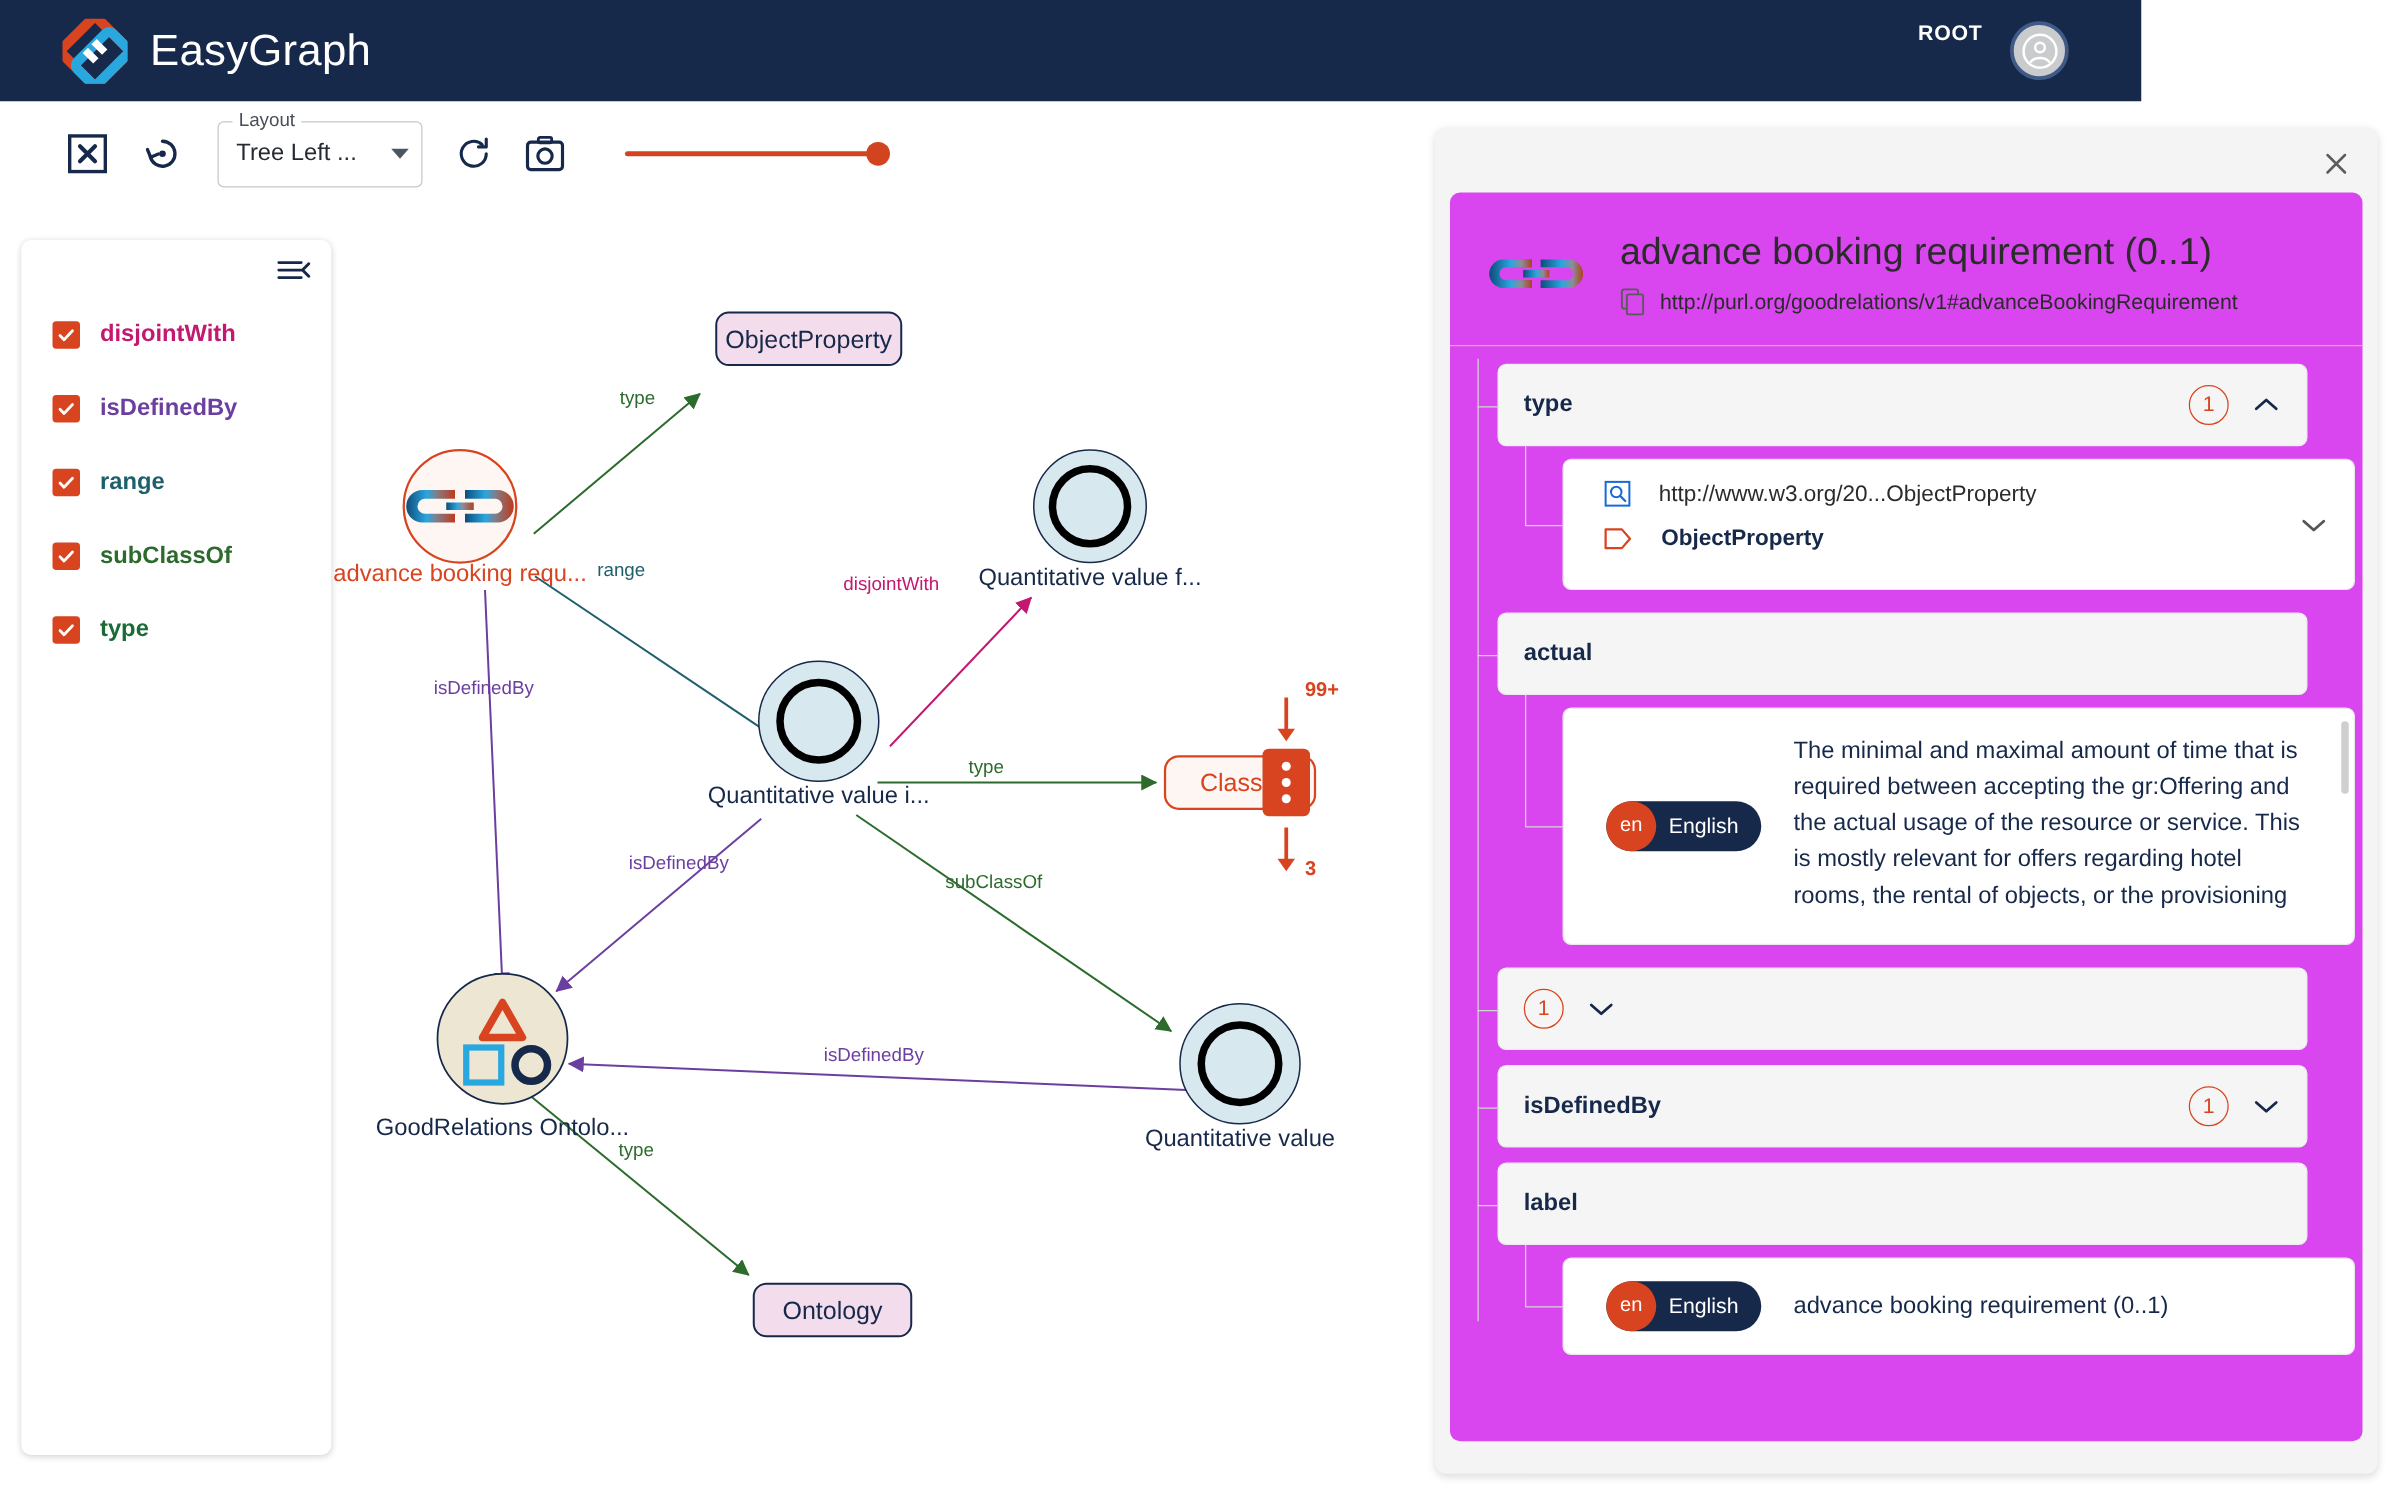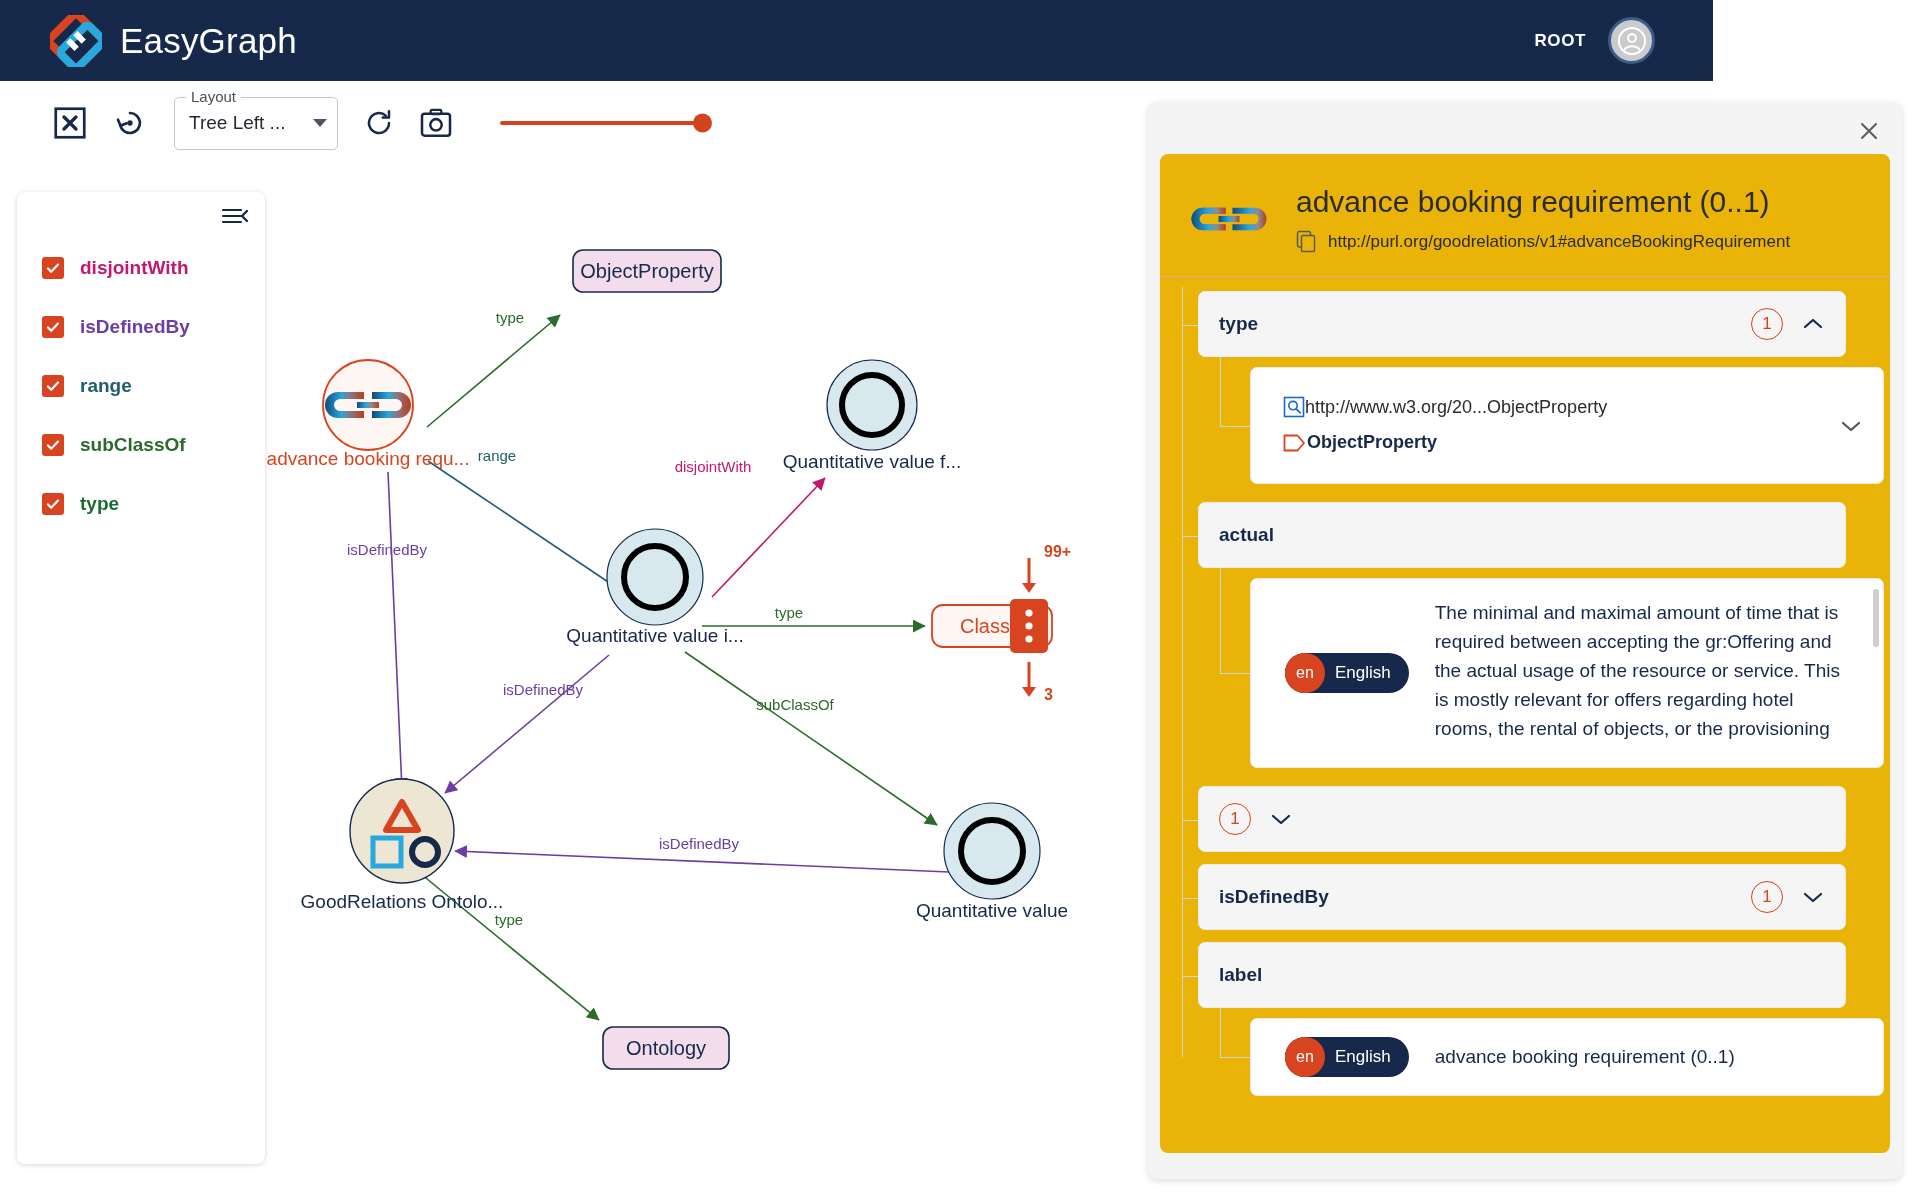--- a/index.html
+++ b/index.html
@@ -16,21 +16,21 @@
     position: absolute; left: 0; top: 0; width: 1713px; height: 81px;
     background: #17294a;
     display: flex; align-items: center; justify-content: space-between;
     padding: 0 30px 0 50px;
   }
   .brand { display: flex; align-items: center; gap: 18px; }
   .brand-logo { width: 52px; height: 52px; display: block; }
   .brand-name {
     color: #ffffff; font-size: 35px; font-weight: 400; letter-spacing: .2px;
   }
-  .user-area { display: flex; align-items: center; gap: 22px; padding-right: 28px;}
+  .user-area { display: flex; gap: 22px; padding-right: 28px;}
   .user-name { color: #ffffff; font-size: 17px; font-weight: 700; letter-spacing: .6px; }
   .avatar {
     width: 47px; height: 47px; border-radius: 50%;
     background: #c9cbcd; border: 3px solid #3f5a86;
     display: flex; align-items: center; justify-content: center;
   }
 
   
   .toolbar {
     position: absolute; left: 0; top: 81px; width: 1150px; height: 84px;
@@ -112,21 +112,21 @@
     box-shadow: 0 2px 7px rgba(0,0,0,.14);
   }
   .panel-close {
     position: absolute; right: 18px; top: 14px;
     width: 30px; height: 30px; cursor: pointer;
     display: flex; align-items: center; justify-content: center;
     color: #5b5b5b;
   }
   .panel-card {
     position: absolute; left: 12px; top: 52px; right: 12px; bottom: 26px;
-    background: #eab308; border-radius: 8px; overflow: hidden;
+    background: #d946ef; border-radius: 8px; overflow: hidden;
   }
   .panel-header {
     display: flex; align-items: flex-start; gap: 26px;
     padding: 30px 28px 22px 28px;
     border-bottom: 1px solid #e0a999;
   }
   .panel-header-icon { flex: none; width: 82px; height: 62px; padding-top: 8px; }
   .panel-title {
     font-size: 30px; color: #2b2b2b; font-weight: 400; line-height: 1.2;
     margin: 0 0 10px 0;
@@ -168,21 +168,21 @@
   }
   .child-connector {
     position: absolute; left: -30px; top: 50%; width: 30px; height: 1px;
     background: #d3d3d3;
   }
   .child-card {
     border: 1px solid #e9e9e9; border-radius: 7px; background: #fff;
     padding: 16px 20px; margin-right: 6px; position: relative;
   }
 
-  .type-line { display: flex; align-items: center; margin: 12px 0 14px 12px; }
+  .type-line { display: flex; align-items: center; gap: 22px; margin: 0 0 14px 12px; }
   .type-line:last-child { margin-bottom: 4px; }
   .type-text { font-size: 18px; color: #2b2b2b; }
   .type-text.bold { font-weight: 700; color: #17294a; }
   .child-chev {
     position: absolute; right: 22px; top: 50%; transform: translateY(-50%);
     width: 20px; height: 12px; color: #555; cursor: pointer;
   }
 
   .lang-chip {
     display: inline-flex; align-items: center; background: #17294a;

